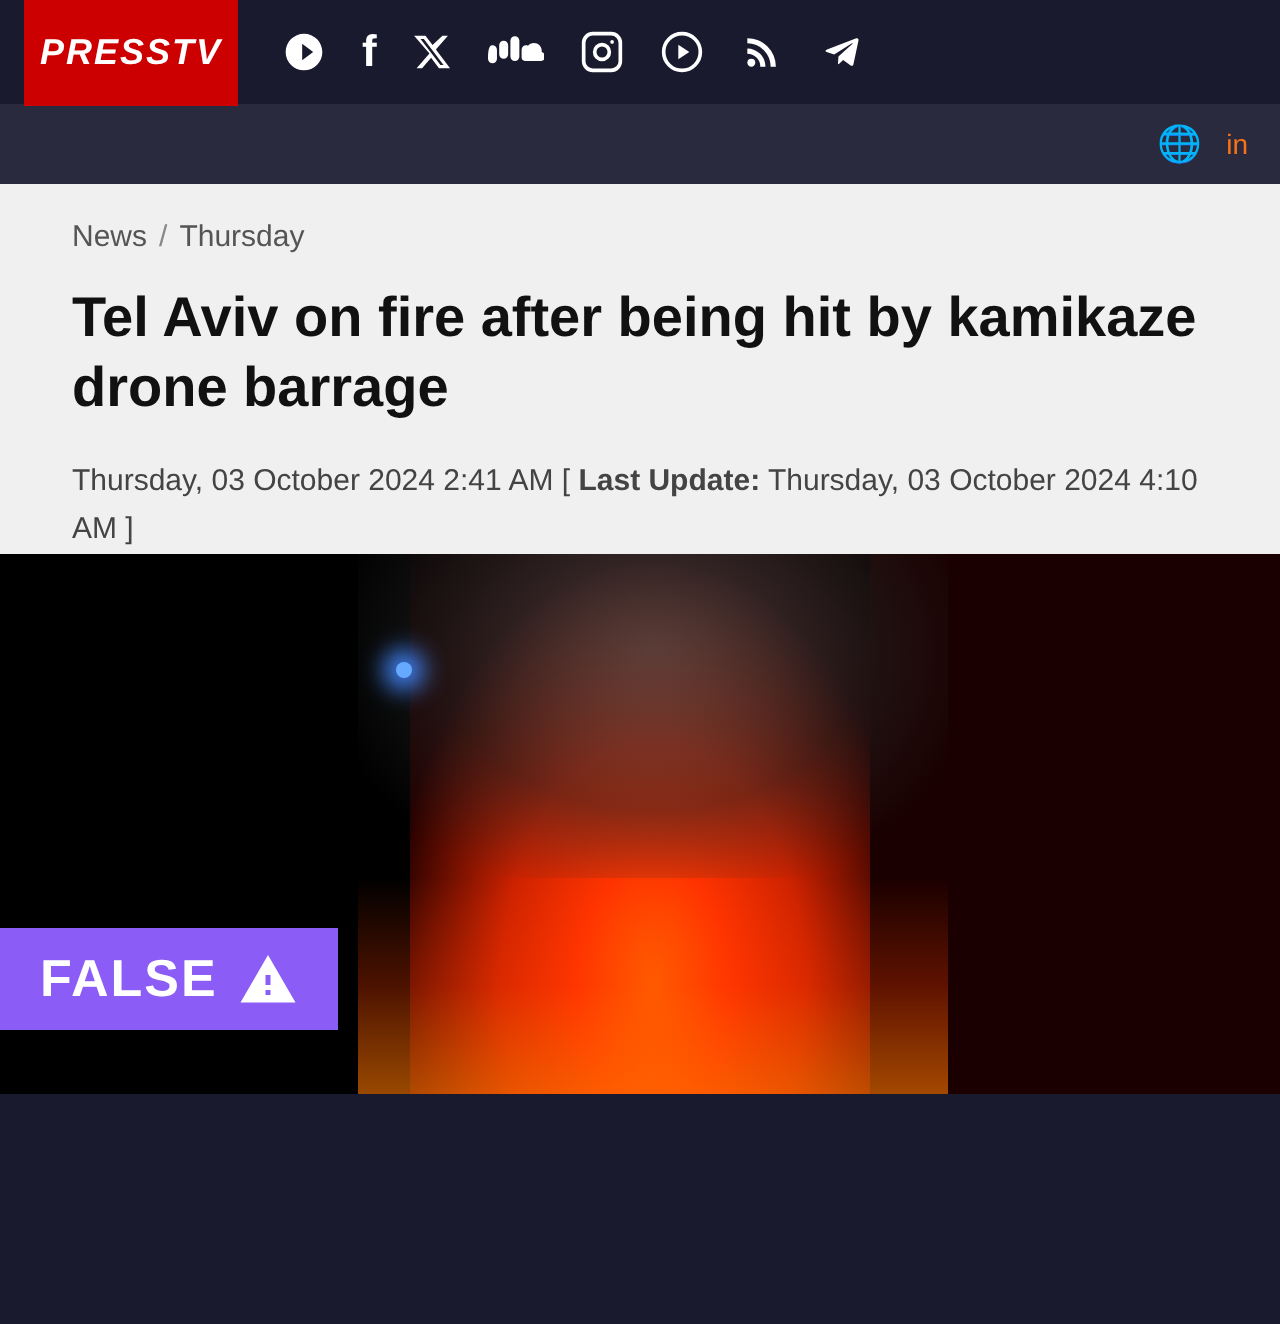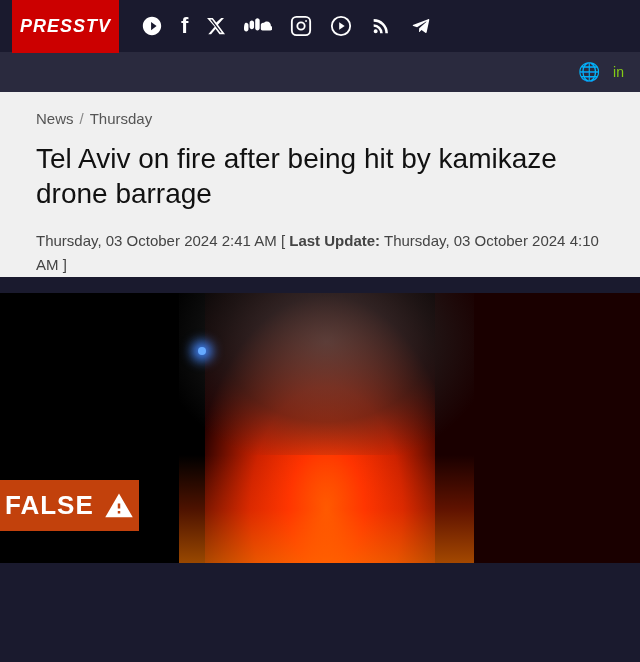--- a/index.html
+++ b/index.html
@@ -57,21 +57,21 @@
       padding: 0 16px;
       gap: 12px;
     }
 
     .utility-icon {
       color: #aaa;
       font-size: 18px;
     }
 
     .utility-text {
-      color: #84cc16;
+      color: #f97316;
       font-size: 14px;
     }
 
     
     .article-container {
       background: #f0f0f0;
       padding: 18px 20px 0 36px;
     }
 
     .breadcrumb {
@@ -87,31 +87,31 @@
       color: #888;
     }
 
     .breadcrumb-link {
       color: #555;
       text-decoration: none;
     }
 
     .article-title {
       font-size: 28px;
-      font-weight: 400;
+      font-weight: 700;
       color: #111;
       line-height: 1.25;
       margin-bottom: 18px;
     }
 
     .article-meta {
       color: #444;
       font-size: 15px;
       line-height: 1.6;
-      margin-bottom: 16px;
+      margin-bottom: 0;
     }
 
     
     .image-wrapper {
       position: relative;
       width: 100%;
       height: 270px;
       background: #000;
       overflow: hidden;
     }
@@ -191,25 +191,25 @@
       border-radius: 50%;
       box-shadow: 0 0 12px 6px #4488ff;
       z-index: 3;
     }
 
     
     .false-badge {
       position: absolute;
       bottom: 32px;
       left: 0;
-      background: #c2410c;
+      background: #8b5cf6;
       color: white;
       font-size: 26px;
       font-weight: 900;
-      padding: 10px 5px;
+      padding: 10px 20px;
       display: flex;
       align-items: center;
       gap: 10px;
       z-index: 10;
       letter-spacing: 1px;
     }
 
     .warning-triangle {
       display: inline-flex;
       align-items: center;

